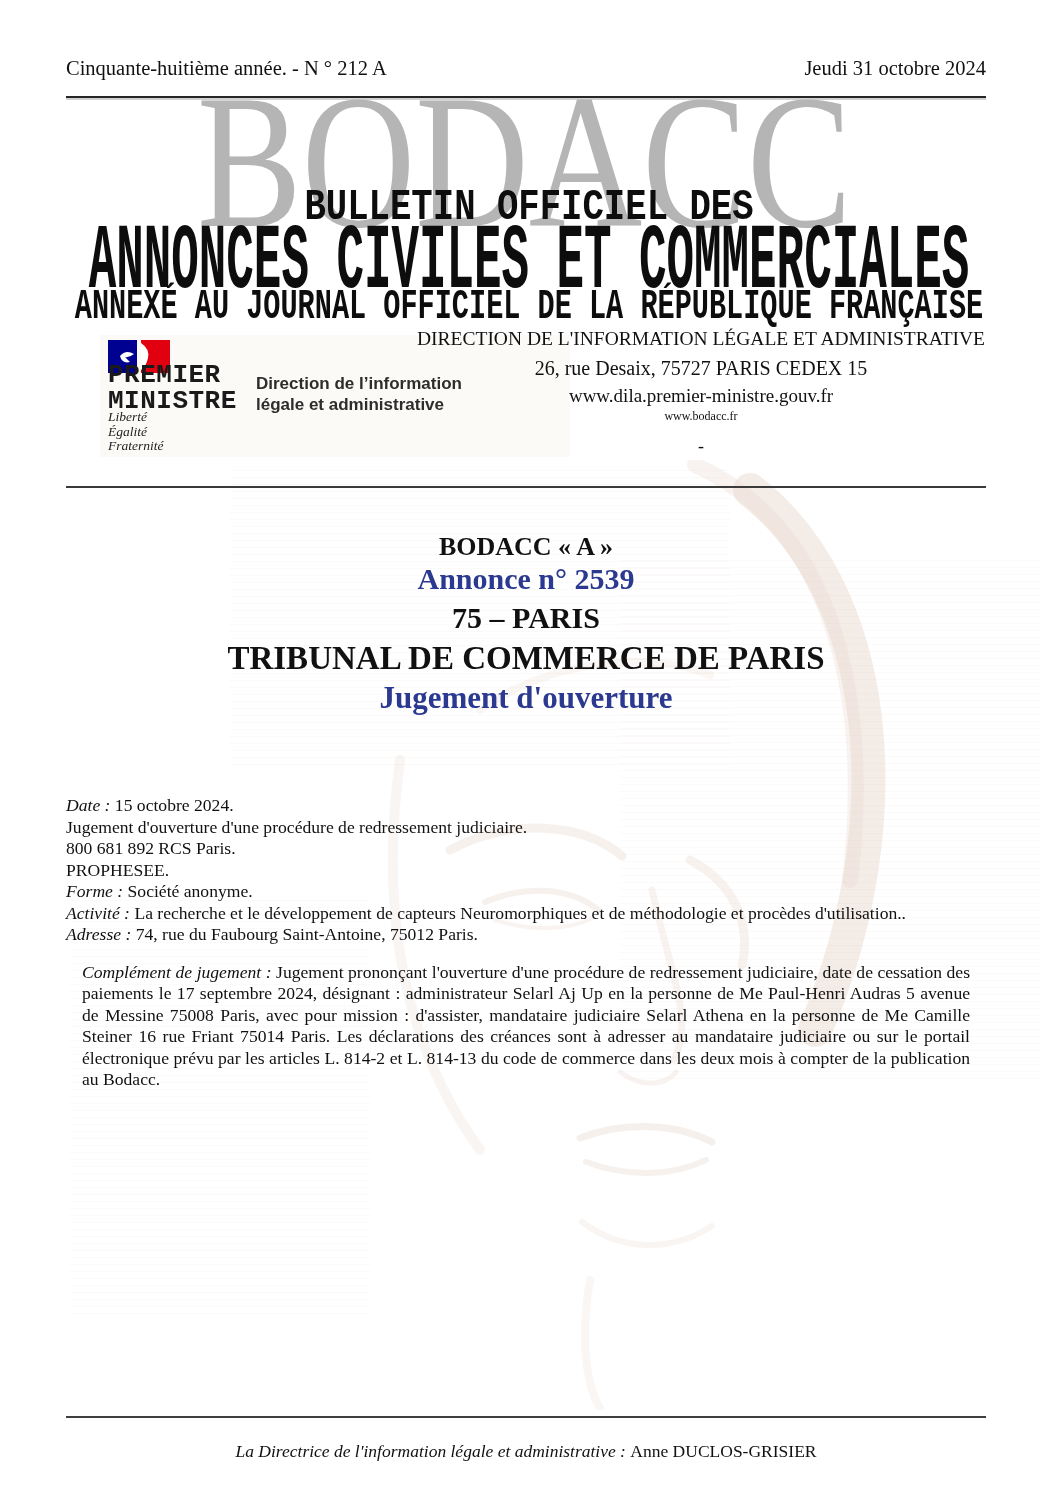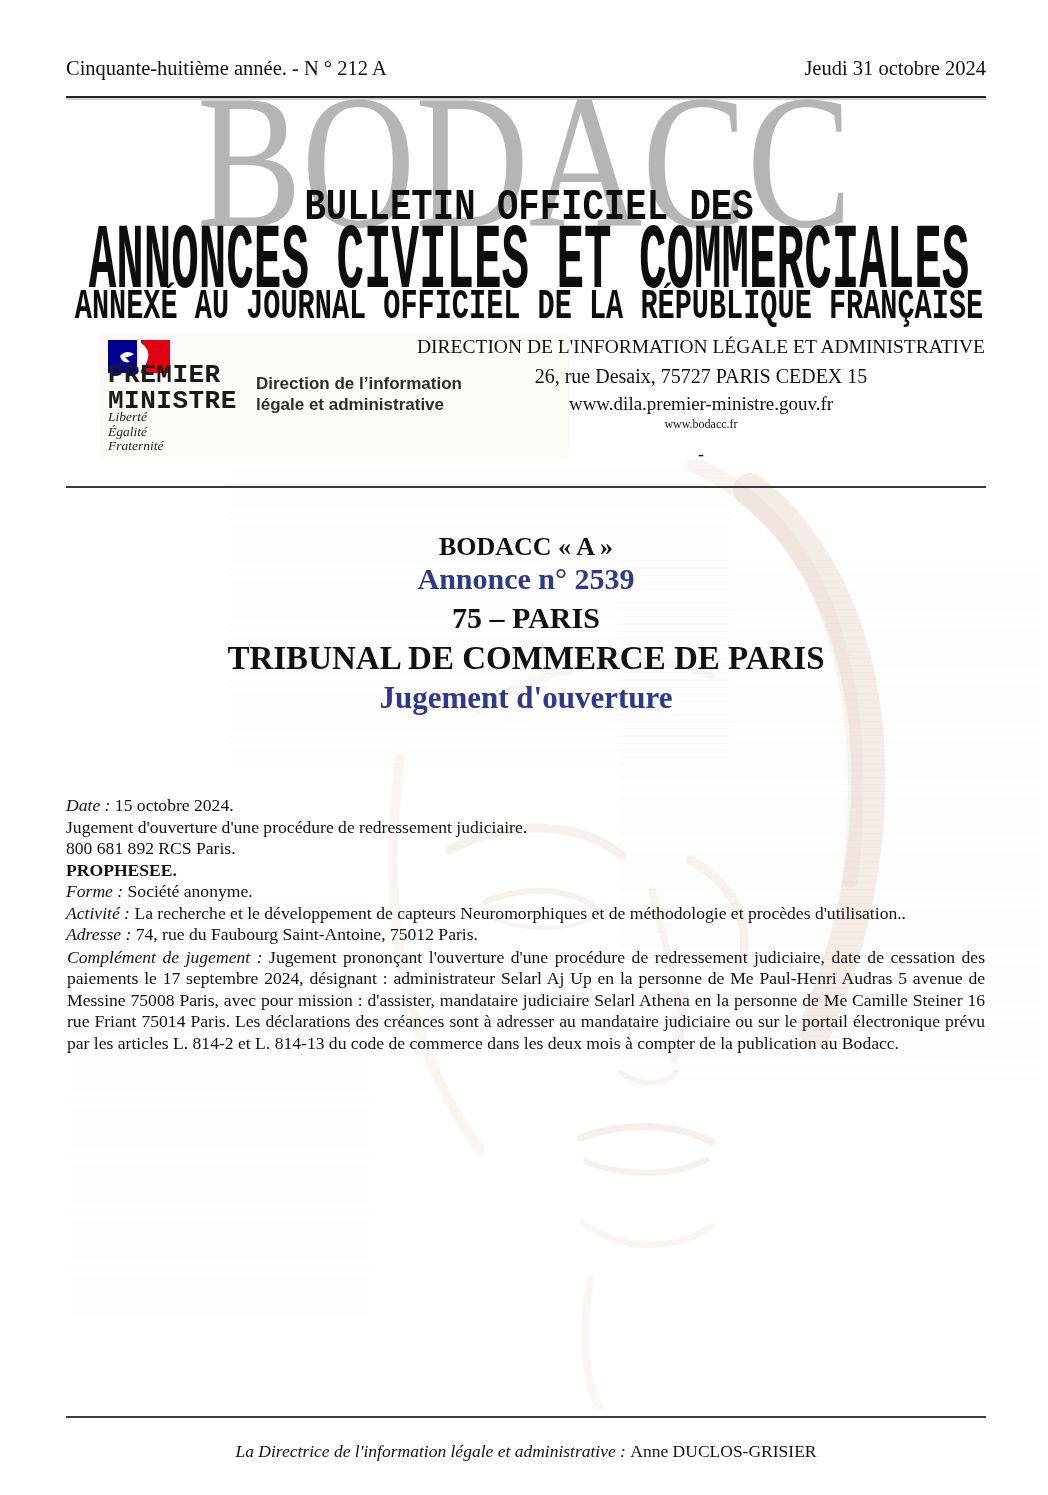--- a/index.html
+++ b/index.html
@@ -33,42 +33,42 @@
   
   #logo-bg{left:100px; top:335px; width:470px; height:122px; background:#fcfaf6;}
   #logo-flag{left:108px; top:340px;}
   #ministry{left:108px; top:362px; font-family:Liberation Mono, monospace;
     font-weight:bold; font-size:26px; line-height:26px; letter-spacing:.5px; color:#1a1a1a;}
   #dila-name{left:212px; top:373px; font-family:"Liberation Sans", sans-serif;
     font-weight:bold; font-size:17px; line-height:21px; color:#2d2d2d;margin-left:44px;}
   #motto{left:108px; top:410px; font-style:italic; font-size:13.5px; line-height:14.5px; color:#222;}
 
   
-  #publisher{left:415px; top:336px; width:572px; text-align:center;}
+  #publisher{left:415px; top:328px; width:572px; text-align:center;}
   #publisher .p1{font-size:19.5px; margin-bottom:7px;}
   #publisher .p2{font-size:20px; margin-bottom:5px;}
   #publisher .p3{font-size:19px; line-height:21px;}
   #publisher .p4{font-size:12px; line-height:21px;}
   #publisher .dash{font-size:18px; margin-top:9px;}
 
   #rule-mid{left:66px; top:486px; width:920px; height:2px; background:#3a3a3a;}
 
   
   #headings{left:66px; top:534px; width:920px; text-align:center; font-weight:bold;}
   #headings .h-bodacc{font-size:26px; line-height:26px; margin-bottom:4px;}
   #headings .h-num{font-size:30px; line-height:30px; margin-bottom:9px; color:var(--blue);}
   #headings .h-dep{font-size:30px; line-height:30px; margin-bottom:9px;}
   #headings .h-court{font-size:33px; line-height:33px; margin-bottom:7px;}
   #headings .h-type{font-size:31px; line-height:31px; color:var(--blue);}
 
   
   #body-text{left:66px; top:795px; width:920px; font-size:17.6px; line-height:21.5px;}
   #body-text .lbl{font-style:italic;}
-  #body-text .company{font-weight:bold;}
-  #body-text p{margin:1px; text-align:justify;}
+  #body-text .company{font-weight:normal;}
+  #body-text p{margin:16px; text-align:justify;}
 
   
   #rule-bottom{left:66px; top:1416px; width:920px; height:2px; background:#3f3f3f;}
   #footer-text{left:66px; top:1441px; width:920px; text-align:center; font-size:17.5px;}
   #footer-text .role{font-style:italic;}
 
   
   #marianne{left:150px; top:460px; pointer-events:none;}
   .scanlines{pointer-events:none;
     background:repeating-linear-gradient(180deg, rgba(205,170,150,0.14) 0 1px, transparent 1px 7px);}

